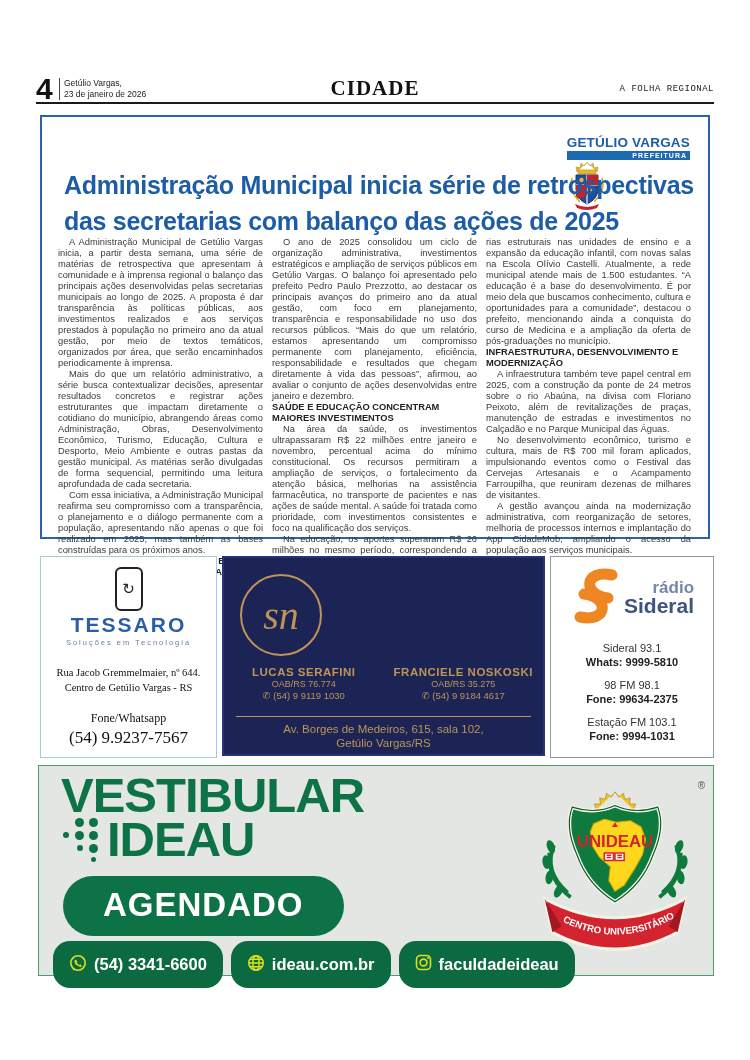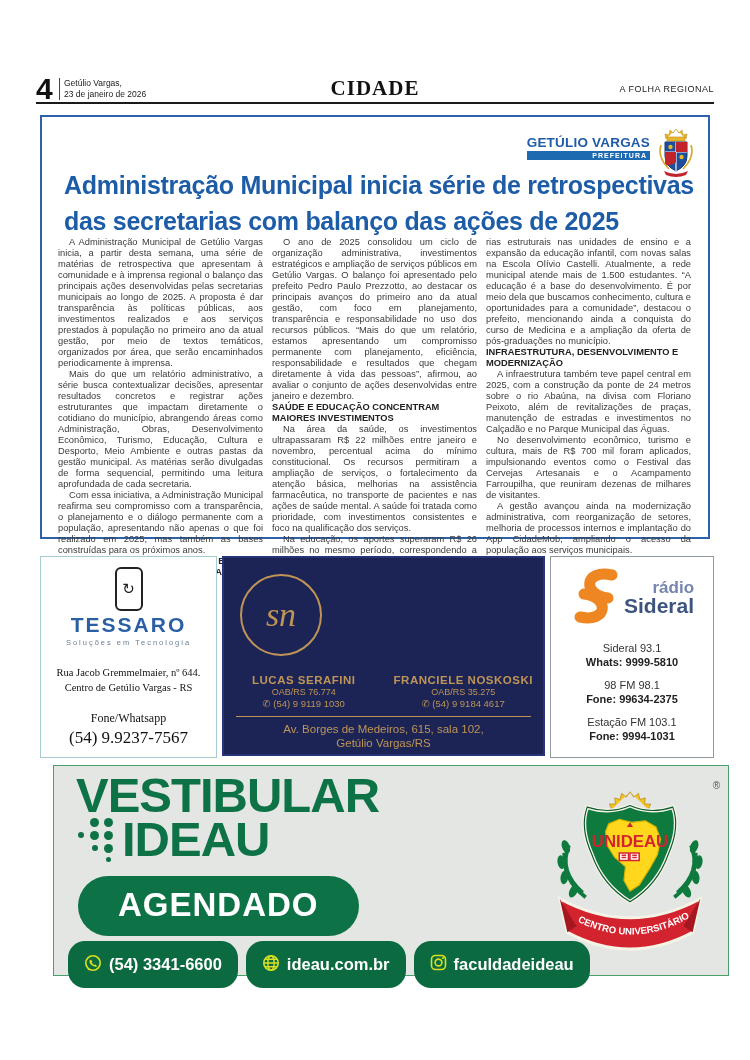--- a/index.html
+++ b/index.html
@@ -5,24 +5,24 @@
   html,body{margin:0;padding:0;background:#ffffff;}
   .page{position:relative;width:750px;height:1060px;background:#ffffff;overflow:hidden;
         font-family:"Liberation Sans",sans-serif;color:#333;}
   
   .hdr{position:absolute;left:36px;top:78px;width:678px;height:24px;border-bottom:2px solid #1a1a1a;}
   .pagenum{position:absolute;left:0;top:-6px;font-size:30px;font-weight:700;color:#111;font-family:"Liberation Sans",sans-serif;}
   .hdr-sep{position:absolute;left:23px;top:0px;width:1px;height:22px;background:#444;}
   .hdr-loc{position:absolute;left:28px;top:0px;font-size:8.5px;line-height:10.5px;color:#222;}
   .hdr-section{position:absolute;left:0;right:0;top:-2px;text-align:center;font-family:"Liberation Serif",serif;
                font-weight:700;font-size:21px;letter-spacing:1px;color:#111;}
-  .hdr-paper{position:absolute;right:0;top:6px;font-size:9px;letter-spacing:.5px;color:#222;font-weight:500;}
+  .hdr-paper{position:absolute;right:0;top:6px;font-size:9px;letter-spacing:.5px;color:#222;font-weight:500;font-family:Liberation Mono, monospace;}
   
   .article{position:absolute;left:40px;top:115px;width:666px;height:420px;border:2px solid #2e62a8;background:#fff;}
-  .pref-logo{position:absolute;right:12px;top:10px;display:flex;align-items:flex-start;}
+  .pref-logo{position:absolute;right:12px;top:10px;display:flex;align-items:flex-start;flex-direction:column;}
   .pref-text{text-align:right;margin-right:6px;margin-top:8px;}
   .pref-name{font-size:13.5px;font-weight:700;color:#1d5ca6;letter-spacing:.2px;white-space:nowrap;}
   .pref-bar{margin-top:1px;background:#1d6ab0;color:#fff;font-size:7px;font-weight:700;letter-spacing:1px;
             text-align:right;padding:1px 3px;}
   .headline{position:absolute;left:22px;top:50px;width:630px;font-size:25px;line-height:36px;font-weight:700;
             color:#1d5ca6;letter-spacing:-.3px;}
   .cols{position:absolute;left:16px;top:120px;width:634px;display:flex;gap:9px;}
   .col{width:205px;font-size:9.3px;line-height:11px;color:#3a3a3a;}
   .col p{margin:0;text-align:justify;text-indent:11px;}
   .col .head{margin:0;text-align:left;text-indent:0;font-weight:700;color:#222;}
@@ -32,41 +32,41 @@
              display:flex;align-items:center;justify-content:center;font-size:15px;color:#222;}
   .tess-brand{font-size:21px;font-weight:700;color:#2a5fa5;letter-spacing:2px;margin-top:2px;}
   .tess-tag{font-size:7.5px;letter-spacing:2px;color:#6b7f93;margin-top:1px;}
   .tess-addr{font-family:"Liberation Serif",serif;font-size:10.5px;color:#111;margin-top:18px;line-height:15px;}
   .tess-phlabel{font-family:"Liberation Serif",serif;font-size:12px;color:#111;margin-top:16px;}
   .tess-phone{font-family:"Liberation Serif",serif;font-size:17px;color:#111;margin-top:2px;}
   .ad-serafini{position:absolute;left:222px;top:556px;width:323px;height:200px;background:#1b2454;border:2px solid #27337a;
                box-sizing:border-box;color:#bf9457;}
   .sn-circle{position:absolute;left:16px;top:16px;width:78px;height:78px;border:2px solid #bf9457;border-radius:50%;
              display:flex;align-items:center;justify-content:center;font-family:"Liberation Serif",serif;
-             font-style:italic;font-size:34px;color:#bf9457;}
+             font-style:italic;font-size:40px;color:#bf9457;}
   .sn-names{position:absolute;left:104px;top:14px;width:205px;text-align:center;}
   .sn-n1{font-size:24px;font-weight:700;letter-spacing:3px;line-height:26px;}
   .sn-sub{font-size:10px;letter-spacing:5px;margin-top:3px;}
-  .lawyers{position:absolute;left:0;top:116px;width:100%;display:flex;}
+  .lawyers{position:absolute;left:0;top:108px;width:100%;display:flex;}
   .lawyer{width:50%;text-align:center;}
   .lw-name{font-size:11.5px;font-weight:700;letter-spacing:.5px;}
   .lw-oab{font-size:9px;margin-top:1px;}
   .lw-phone{font-size:9.5px;margin-top:1px;}
   .sn-rule{position:absolute;left:12px;right:12px;top:158px;height:1px;background:#bf9457;}
   .sn-addr{position:absolute;left:0;top:164px;width:100%;text-align:center;font-size:11.5px;line-height:14px;}
   .ad-sideral{position:absolute;left:550px;top:556px;width:162px;height:200px;border:1px solid #8f9aa0;background:#fff;text-align:center;}
   .sid-logo{display:flex;align-items:center;justify-content:center;margin-top:8px;}
   .sid-text{text-align:right;margin-left:4px;}
   .sid-radio{font-size:17px;color:#7585ad;font-weight:700;line-height:16px;}
   .sid-name{font-size:21px;color:#3d5380;font-weight:700;line-height:20px;}
   .sid-lines{margin-top:10px;font-size:11px;color:#333;line-height:14px;}
   .sid-lines .b{font-weight:700;color:#222;}
   .sid-group{margin-bottom:9px;}
   
-  .ad-ideau{position:absolute;left:53px;top:765px;width:676px;height:211px;background:#e3e6e2;border:1px solid #4aa06b;box-sizing:border-box;}
+  .ad-ideau{position:absolute;left:38px;top:765px;width:676px;height:211px;background:#e3e6e2;border:1px solid #4aa06b;box-sizing:border-box;}
   .ideau-title{position:absolute;left:22px;top:6px;font-size:49px;line-height:46px;font-weight:800;color:#0e7247;letter-spacing:-1px;}
   .ideau-line2{position:absolute;left:22px;top:50px;display:flex;align-items:center;}
   .dots{position:relative;width:44px;height:46px;margin-right:2px;}
   .dots i{position:absolute;border-radius:50%;background:#0e7247;}
   .ideau-l2txt{font-size:49px;line-height:46px;font-weight:800;color:#0e7247;letter-spacing:-1px;}
   .agendado{position:absolute;left:24px;top:110px;background:#0e7247;color:#fff;font-weight:800;font-size:33px;
             letter-spacing:1px;padding:10px 40px 12px 40px;border-radius:36px;}
   .pillrow{position:absolute;left:14px;top:175px;display:flex;gap:8px;}
   .pill{background:#0c6a41;color:#fff;font-weight:700;font-size:16.5px;border-radius:17px;height:31px;
         display:flex;align-items:center;padding:8px 16px;gap:7px;}

